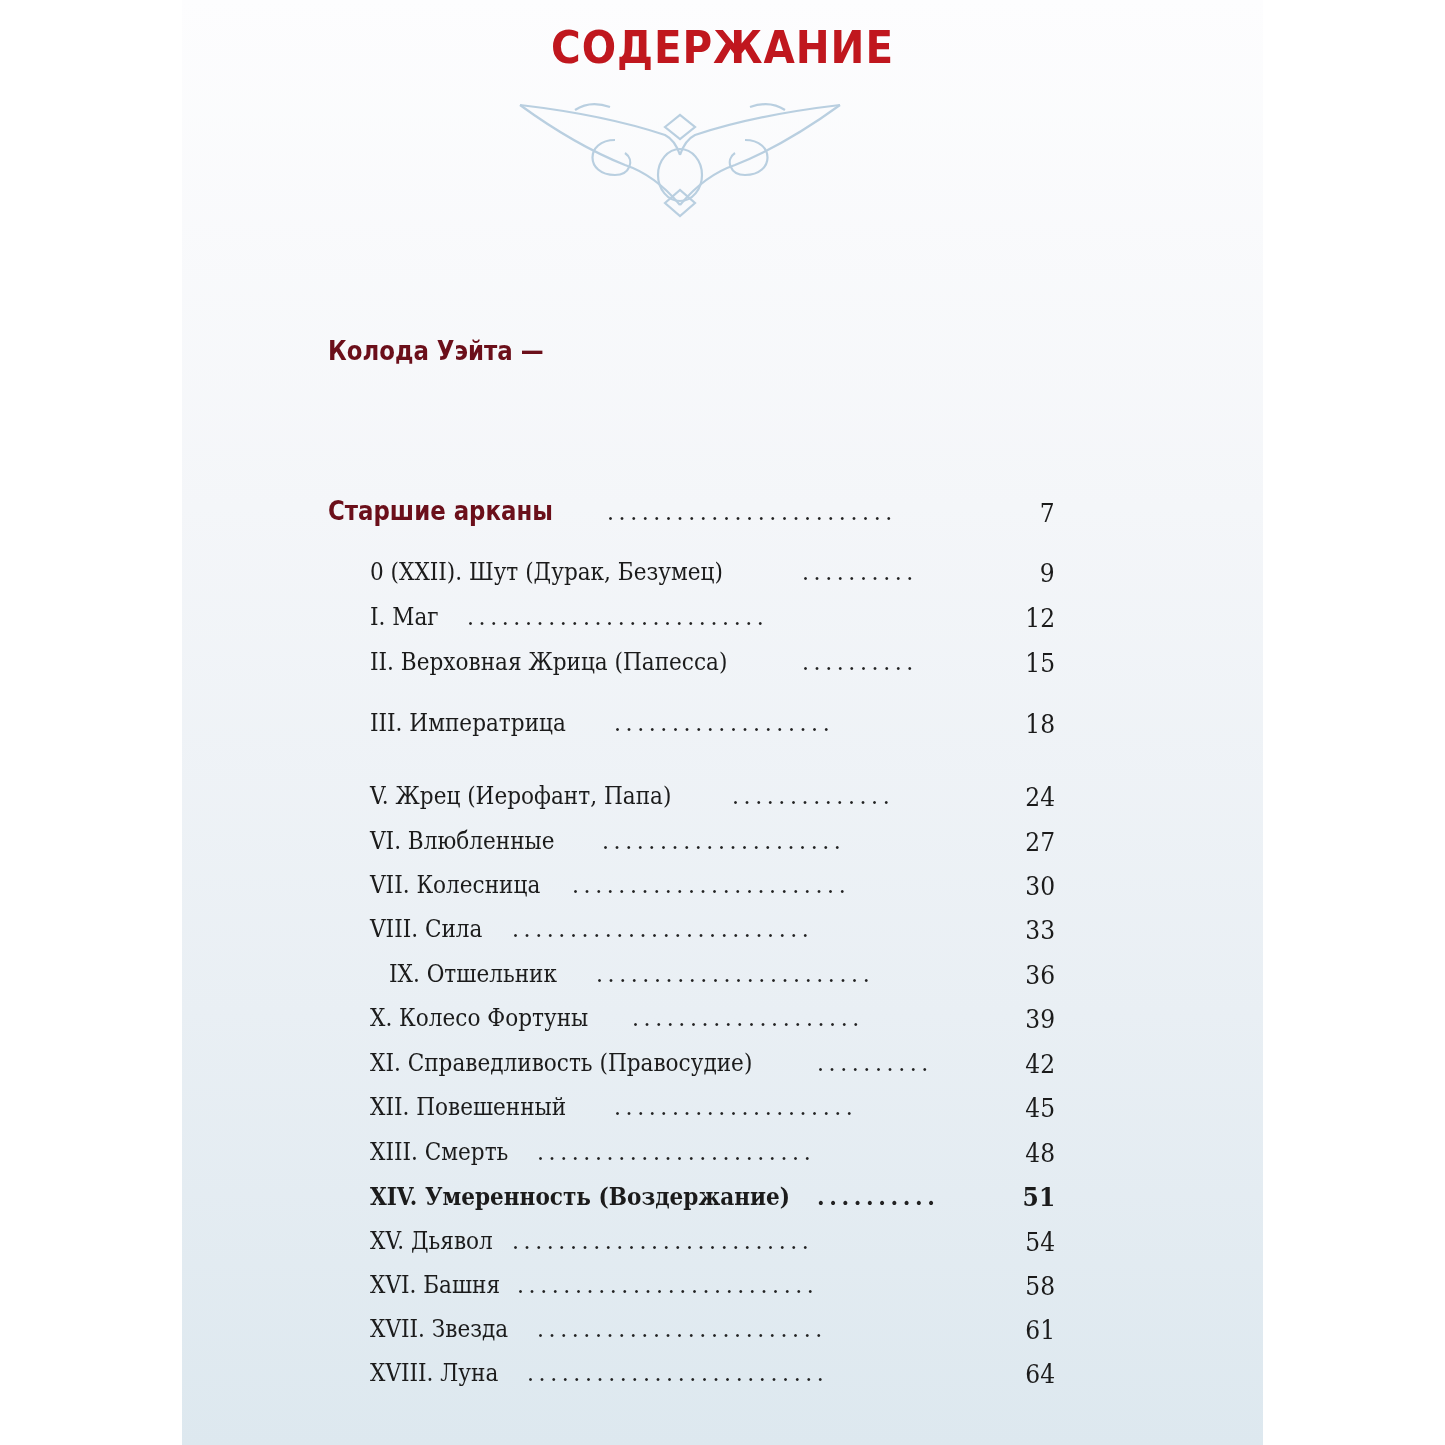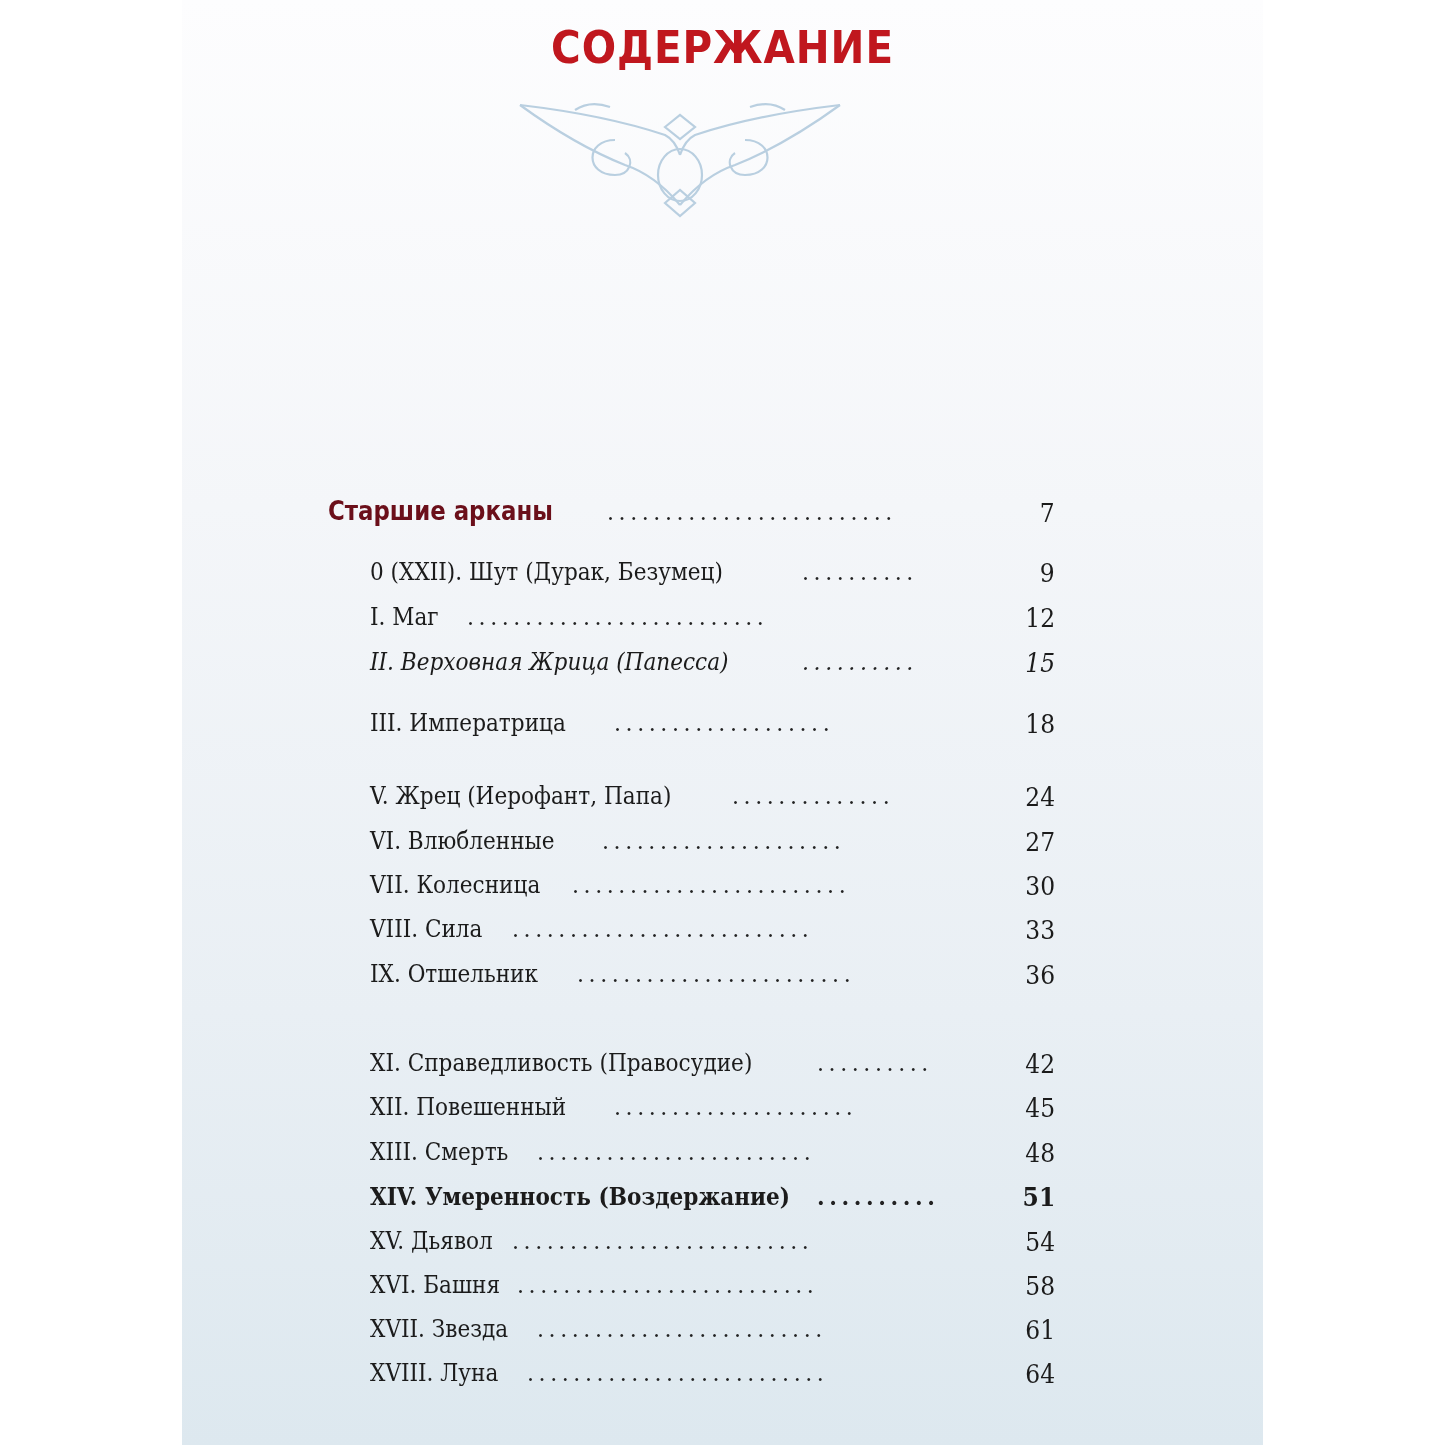--- a/index.html
+++ b/index.html
@@ -57,38 +57,41 @@
     <path d="M230 45 C 260 45 260 80 230 80 C 215 80 210 65 220 58"></path>
     <ellipse cx="165" cy="80" rx="22" ry="26"></ellipse>
     <path d="M150 32 L165 20 L180 32 L165 44 Z"></path>
     <path d="M150 108 L165 95 L180 108 L165 121 Z"></path>
     <path d="M60 15 Q 75 5 95 12"></path>
     <path d="M270 15 Q 255 5 235 12"></path>
   </svg>
 
   <div class="toc">
 
+    <div class="row" style="top:334px;">
+      <span class="section-title" style="top:2px;">Колода Уэйта —</span>
+    </div>
 
     <div class="row" style="top:494px;">
       <span class="section-title" style="top:2px;">Старшие арканы</span>
       <span class="leader" style="left:425px; top:6px; width:380px;">.........................</span>
       <span class="page-num" style="top:4px;">7</span>
     </div>
 
     <div class="row" style="top:558px;">
       <span class="entry-title">0 (XXII). Шут (Дурак, Безумец)</span>
       <span class="leader" style="left:620px; top:2px; width:180px;">..........</span>
       <span class="page-num">9</span>
     </div>
     <div class="row" style="top:603px;">
       <span class="entry-title">I. Маг</span>
       <span class="leader" style="left:285px; top:2px; width:515px;">..........................</span>
       <span class="page-num">12</span>
     </div>
-    <div class="row" style="top:648px;font-style:italic;">
+    <div class="row" style="top:648px;">
       <span class="entry-title">II. Верховная Жрица (Папесса)</span>
       <span class="leader" style="left:620px; top:2px; width:180px;">..........</span>
       <span class="page-num">15</span>
     </div>
     <div class="row" style="top:709px;">
       <span class="entry-title">III. Императрица</span>
       <span class="leader" style="left:432px; top:2px; width:368px;">...................</span>
       <span class="page-num">18</span>
     </div>
     <div class="row" style="top:782px;">
@@ -104,24 +107,29 @@
     <div class="row" style="top:871px;">
       <span class="entry-title">VII. Колесница</span>
       <span class="leader" style="left:390px; top:2px; width:410px;">........................</span>
       <span class="page-num">30</span>
     </div>
     <div class="row" style="top:915px;">
       <span class="entry-title">VIII. Сила</span>
       <span class="leader" style="left:330px; top:2px; width:470px;">..........................</span>
       <span class="page-num">33</span>
     </div>
-    <div class="row" style="top:960px;">
+    <div class="row" style="top:960px;margin-left:19px;">
       <span class="entry-title">IX. Отшельник</span>
       <span class="leader" style="left:395px; top:2px; width:405px;">........................</span>
       <span class="page-num">36</span>
+    </div>
+    <div class="row" style="top:1004px;">
+      <span class="entry-title">X. Колесо Фортуны</span>
+      <span class="leader" style="left:450px; top:2px; width:350px;">....................</span>
+      <span class="page-num">39</span>
     </div>
     <div class="row" style="top:1049px;">
       <span class="entry-title">XI. Справедливость (Правосудие)</span>
       <span class="leader" style="left:635px; top:2px; width:165px;">..........</span>
       <span class="page-num">42</span>
     </div>
     <div class="row" style="top:1093px;">
       <span class="entry-title">XII. Повешенный</span>
       <span class="leader" style="left:432px; top:2px; width:368px;">.....................</span>
       <span class="page-num">45</span>

